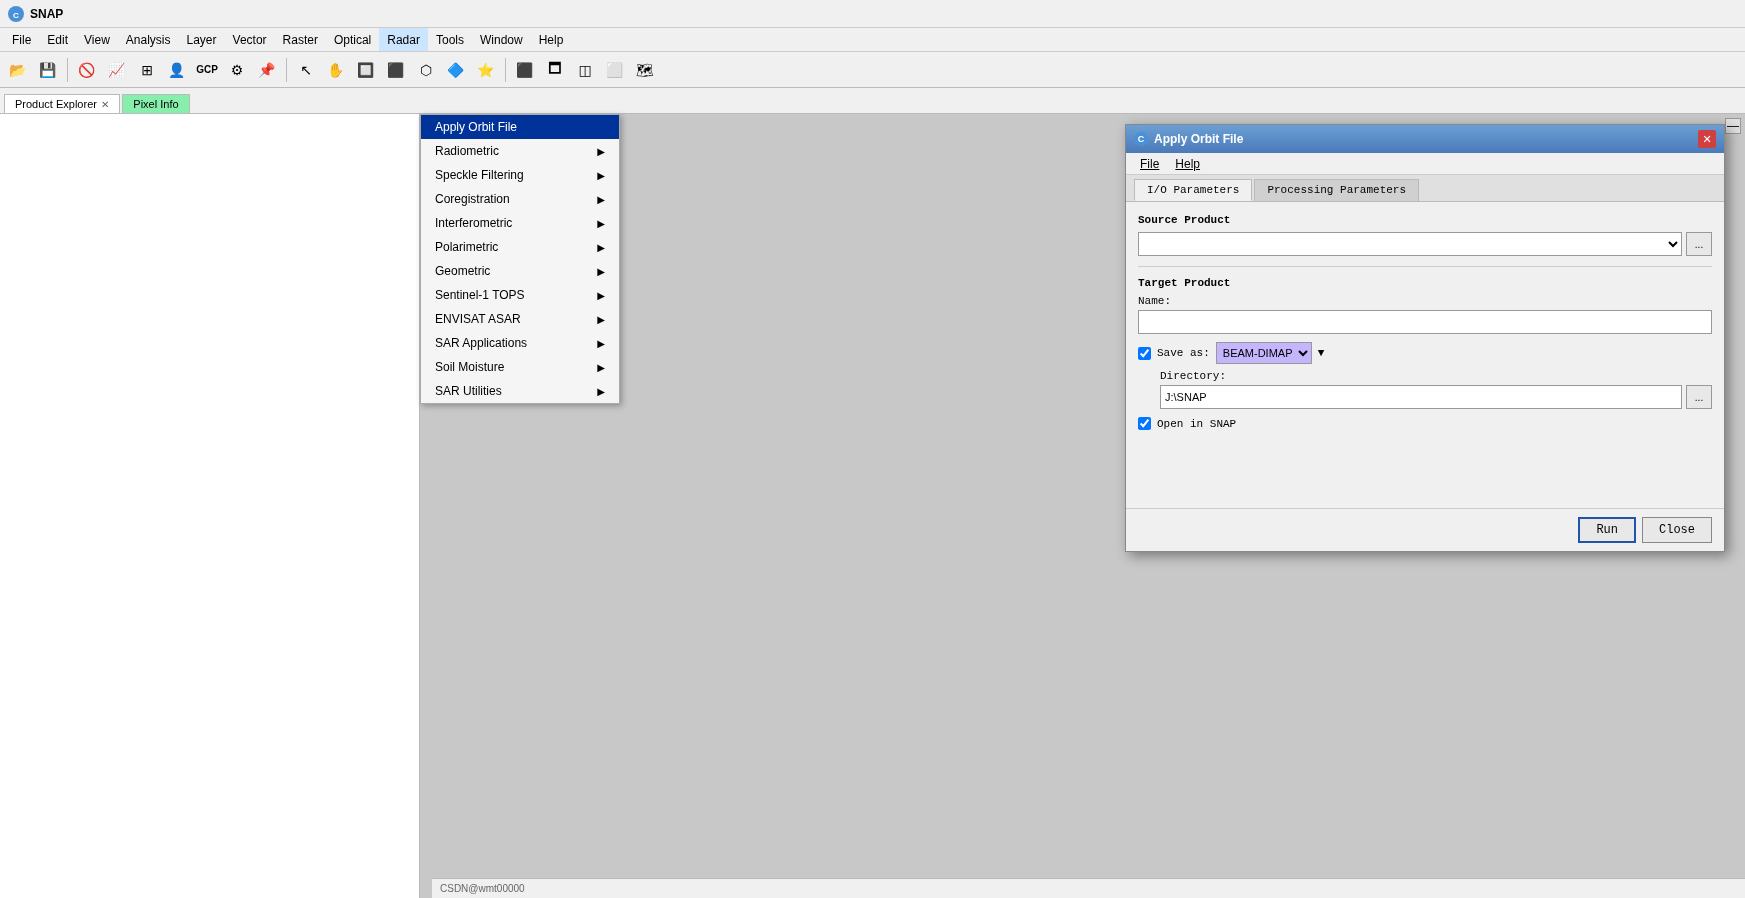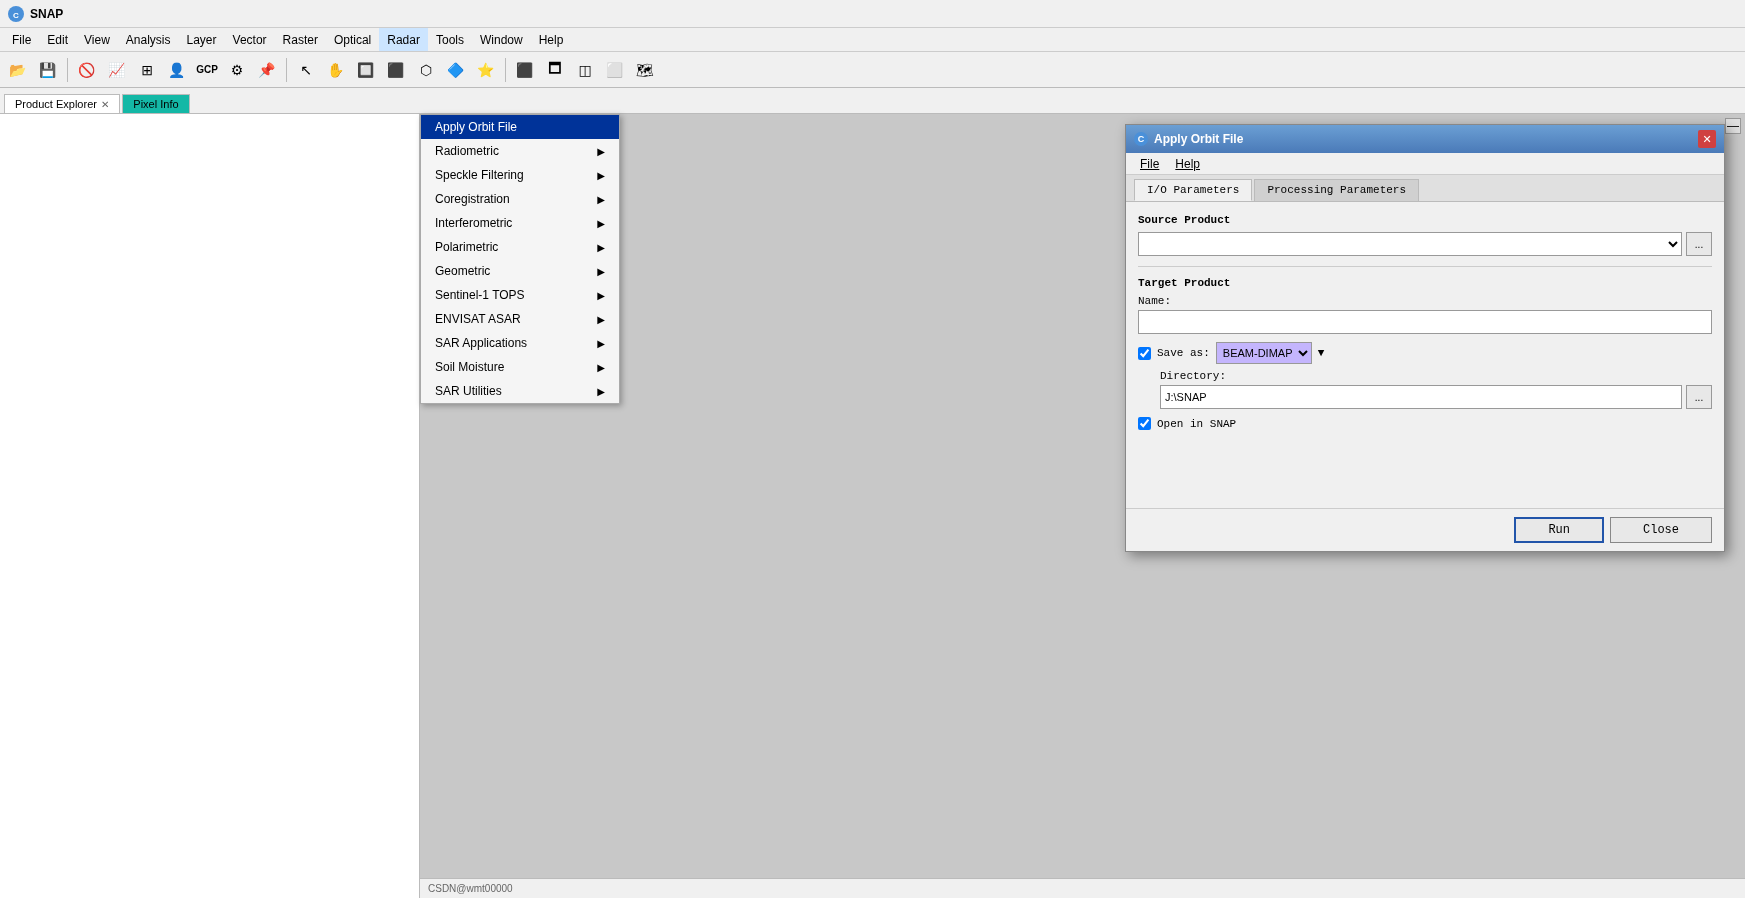--- a/index.html
+++ b/index.html
@@ -75,21 +75,21 @@
       height: 26px;
       display: flex;
       align-items: flex-end;
       padding: 0 4px;
       border-bottom: 1px solid #bbb;
     }
     .tab {
       padding: 3px 10px;
       border: 1px solid #bbb;
       border-bottom: none;
-      background: #14b8a6;
+      background: #86efac;
       cursor: pointer;
       font-size: 11px;
       margin-right: 2px;
       display: flex; align-items: center; gap: 4px;
     }
     .tab.active { background: #fff; }
     .tab-close { cursor: pointer; font-size: 10px; color: #666; }
 
     
     .main-area {
@@ -281,37 +281,37 @@
     
     .dialog-footer {
       display: flex;
       justify-content: flex-end;
       padding: 8px 12px;
       gap: 6px;
       background: #f0f0f0;
       border-top: 1px solid #ccc;
     }
     .footer-btn {
-      padding: 4px 32px;
+      padding: 4px 16px;
       border: 1px solid #888;
       background: #e8e8e8;
       cursor: pointer;
       font-size: 12px;
       font-family: 'Courier New', monospace;
     }
     .footer-btn.primary {
       border: 2px solid #2255aa;
       background: #e8e8e8;
     }
 
     
     .status-bar {
       position: absolute;
       bottom: 0;
-      left: 0;
+      left: 12px;
       right: 0;
       height: 20px;
       background: #f0f0f0;
       border-top: 1px solid #bbb;
       display: flex;
       align-items: center;
       padding: 0 8px;
       font-size: 10px;
       color: #666;
     }

